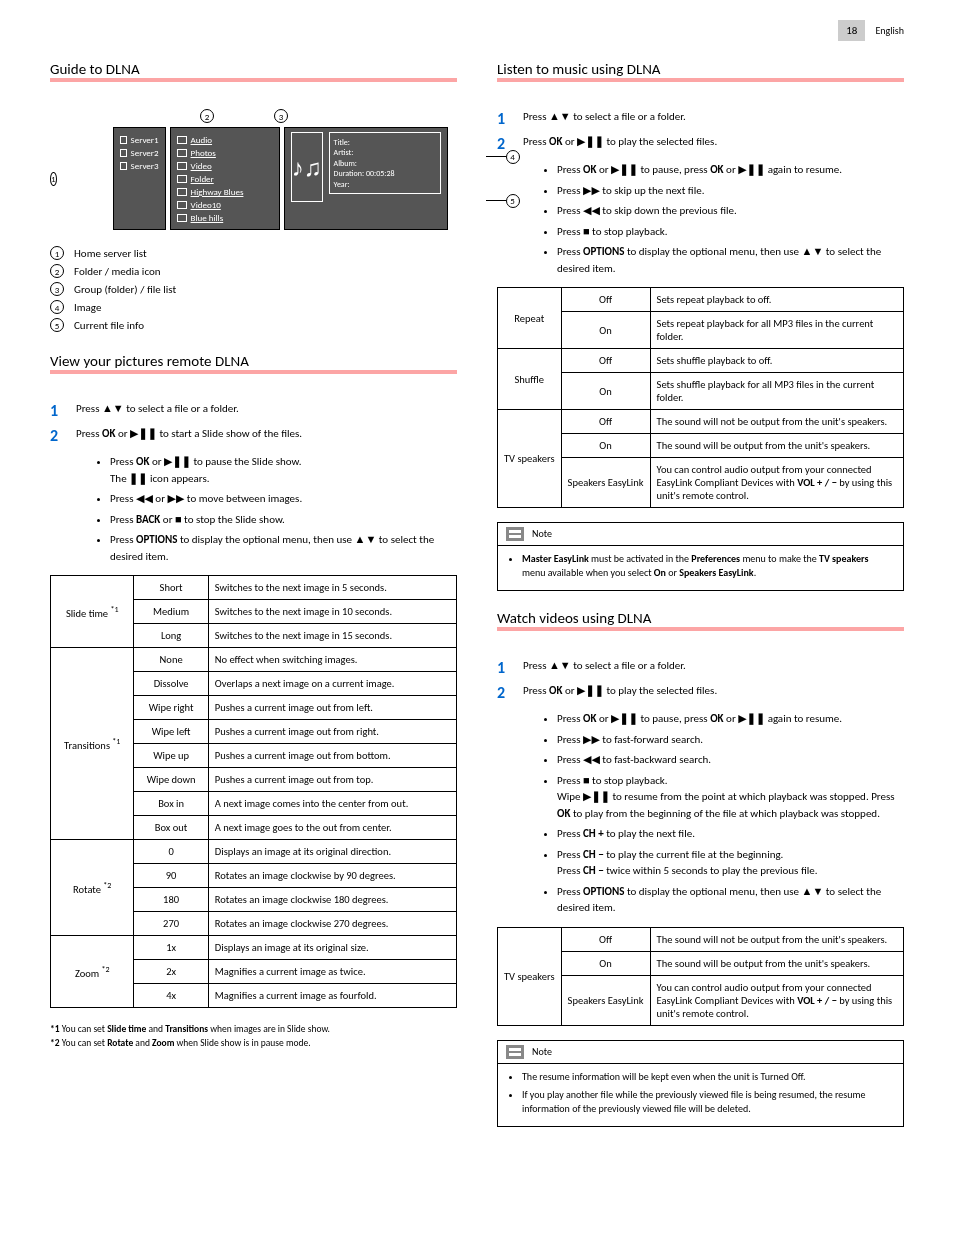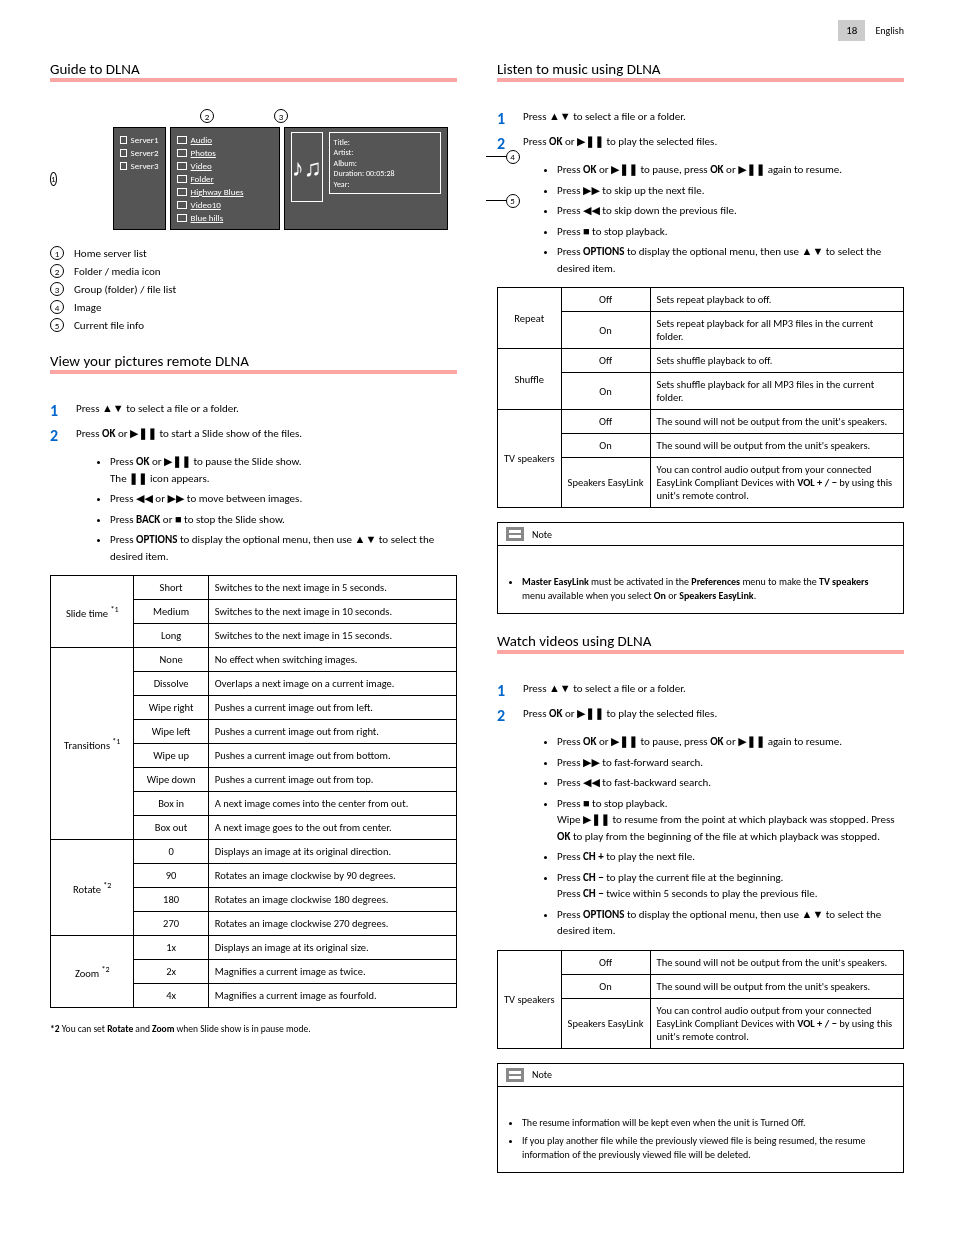--- a/index.html
+++ b/index.html
@@ -35,25 +35,25 @@
   ol.steps > li::before { content: counter(step); position:absolute; left:0; top:-2px; font-weight:bold; font-size:16px; color:#06c;}
   ul.bul { list-style: disc; padding-left: 34px; margin-top:12px;}
   ul.bul li { margin-bottom:4px; line-height:1.5;}
   b.k { font-weight:bold;}
   table.opts { border-collapse: collapse; width:100%; margin:10px 0 14px 0; font-size:10.5px;}
   table.opts td { border:1px solid #000; padding:5px 6px; vertical-align:middle;}
   table.opts td.lab { text-align:center; white-space:nowrap;}
   table.opts td.val { text-align:center; white-space:nowrap;}
   .fnotes { font-size:9.5px; margin-top:6px; line-height:1.5;}
   .notebox { border:1px solid #000; margin:8px 0 18px 0; font-size:10px;}
-  .notebox .nhdr { display:flex; align-items:center; gap:8px; padding:4px 8px; border-bottom:1px solid #000;}
+  .notebox .nhdr { display:flex; align-items:flex-start; gap:8px; padding:4px 8px; border-bottom:1px solid #000;}
   .notebox .nhdr .nicon { width:18px; height:14px; background:#888; position:relative;}
   .notebox .nhdr .nicon::before{content:"";position:absolute;left:3px;top:3px;right:3px;height:3px;background:#fff;}
   .notebox .nhdr .nicon::after{content:"";position:absolute;left:3px;bottom:3px;right:3px;height:3px;background:#fff;}
-  .notebox .nbody { padding:6px 10px;margin-top:23px; }
+  .notebox .nbody { padding:6px 10px; }
   .notebox .nbody ul { list-style:disc; padding-left:14px;}
   .notebox .nbody li { margin-bottom:4px; line-height:1.4;}
   .dia-toprow{display:flex;gap:60px;margin-left:150px;margin-bottom:4px;}
   .sup{font-size:8px;vertical-align:super;}
 </style>
 </head>
 <body>
 
 <div class="page-hdr">
   <span class="num">18</span>
@@ -257,20 +257,21 @@
             <td>Magnifies a current image as twice.</td>
           </tr>
     <tr>
             <td class="val">4x</td>
             <td>Magnifies a current image as fourfold.</td>
           </tr>
   </tbody>
       </table>
 
   <div class="fnotes">
+    <div><b><span>*1</span></b> <span>You can set </span><b>Slide time</b><span> and </span><b>Transitions</b><span> when images are in Slide show.</span></div>
     <div><b><span>*2</span></b> <span>You can set </span><b>Rotate</b><span> and </span><b>Zoom</b><span> when Slide show is in pause mode.</span></div>
   </div>
 
 </div>
 
 <div class="col">
 
   <h3>Listen to music using DLNA</h3>
 
   <ol class="steps">

